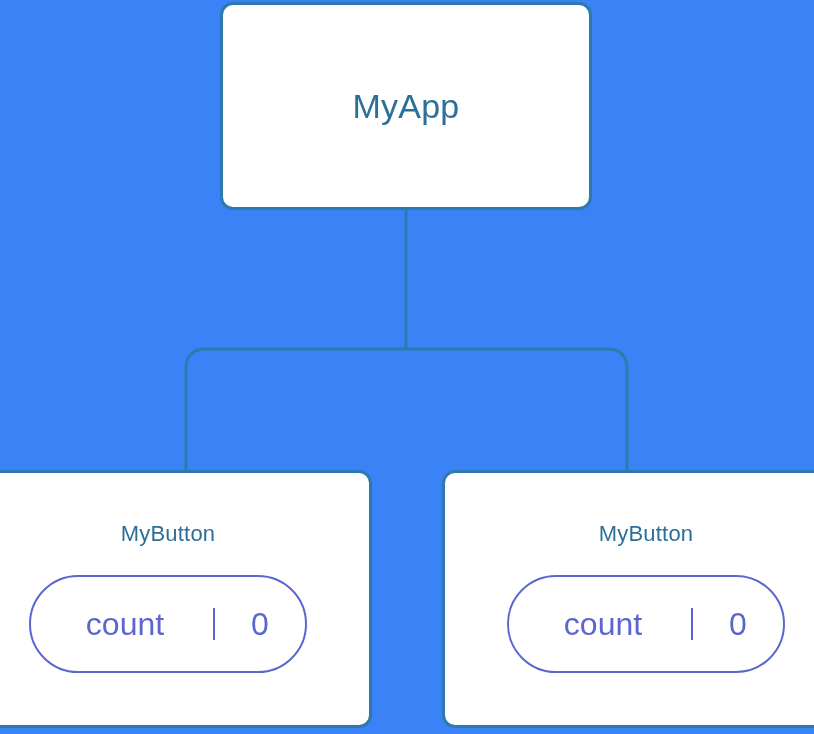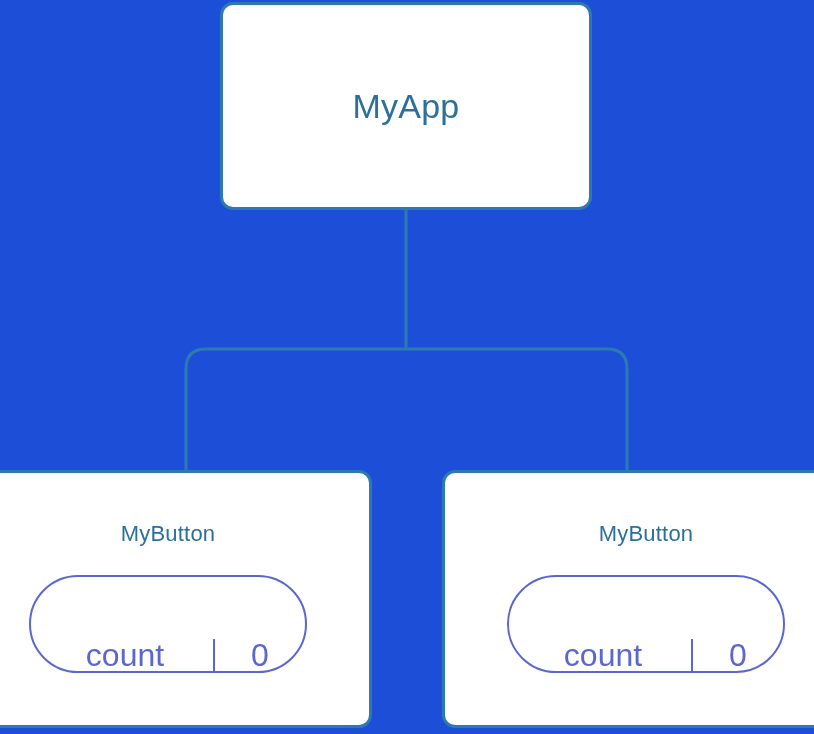--- a/index.html
+++ b/index.html
@@ -11,21 +11,21 @@
     width: 814px;
     height: 734px;
     overflow: hidden;
     font-family: "Liberation Sans", sans-serif;
   }
 
   #canvas {
     position: relative;
     width: 814px;
     height: 734px;
-    background: #1d4ed8;
+    background: #3b82f6;
     overflow: hidden;
   }
 
   
   #connectors {
     position: absolute;
     left: 0;
     top: 0;
     width: 814px;
     height: 734px;
@@ -83,21 +83,21 @@
   }
 
   
   .state-pill {
     margin-top: 30px;
     box-sizing: border-box;
     height: 98px;
     border: 2px solid #5b67cf;
     border-radius: 49px;
     display: flex;
-    align-items: flex-end;
+    align-items: center;
     background: #ffffff;
     overflow: hidden;
   }
 
   .state-key,
   .state-value {
     display: flex;
     align-items: center;
     justify-content: center;
     color: #5b67cf;

